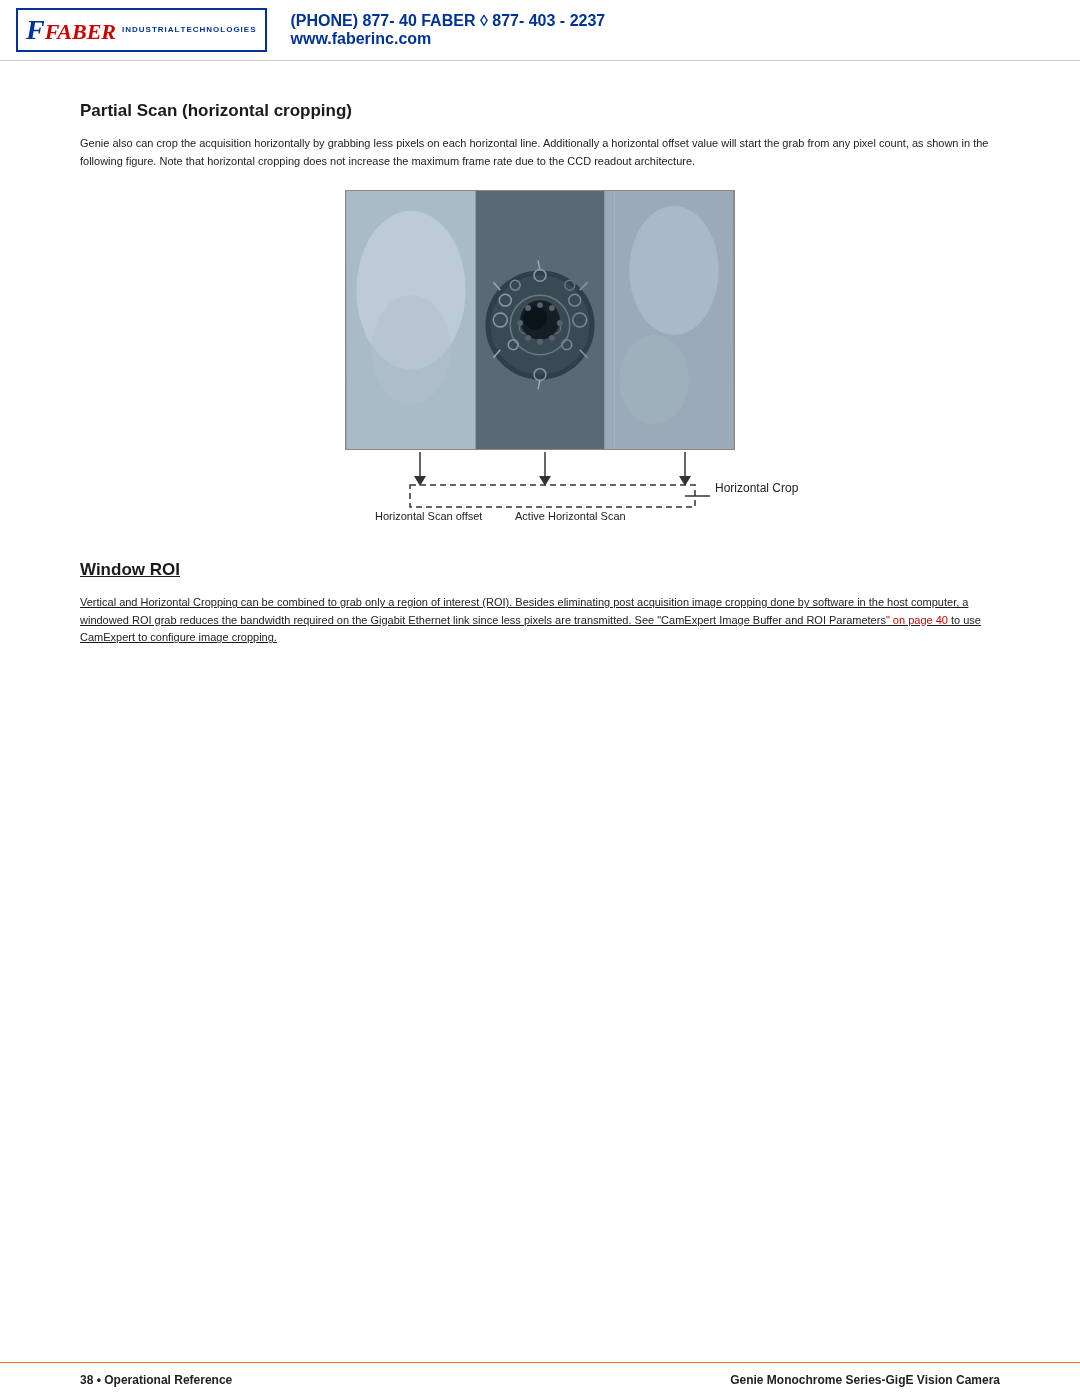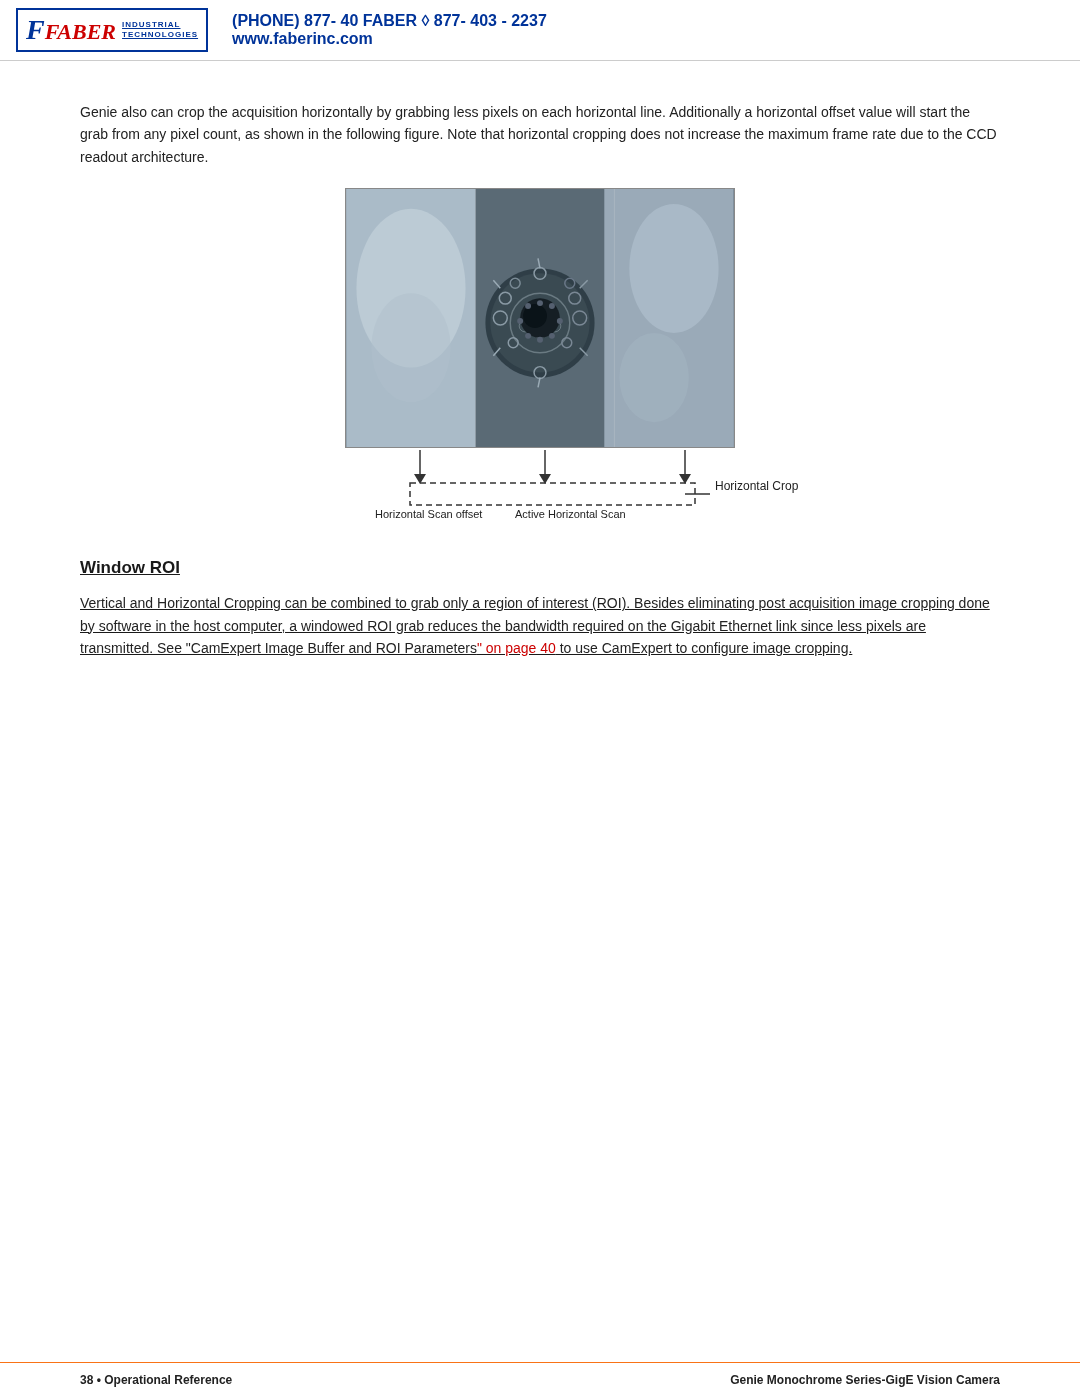--- a/index.html
+++ b/index.html
@@ -42,28 +42,27 @@
     .logo-aber {
       font-size: 22px;
       font-weight: bold;
       font-style: italic;
       color: #cc0000;
       font-family: Georgia, serif;
     }
 
     .logo-text {
       display: flex;
-      flex-direction: column;
+      flex-direction: row;
       margin-left: 6px;
       font-size: 8px;
       color: #003399;
       font-weight: bold;
       letter-spacing: 1px;
       line-height: 1.3;
-      text-decoration: underline;
     }
 
     .header-contact {
       margin-left: 12px;
       font-size: 16px;
       color: #003399;
       font-weight: bold;
     }
 
     
@@ -73,21 +72,21 @@
 
     
     .section-title {
       font-size: 17px;
       font-weight: bold;
       color: #1a1a1a;
       margin-bottom: 14px;
     }
 
     .body-text {
-      font-size: 14px;
+      font-size: 11px;
       line-height: 1.6;
       color: #222;
       margin-bottom: 20px;
     }
 
     
     .image-area {
       width: 390px;
       height: 260px;
       background: linear-gradient(135deg, #b0b8c0 0%, #7a8a95 30%, #3a4a55 60%, #8a9aa5 100%);
@@ -152,20 +151,21 @@
   </div>
   <div class="header-contact">
     <div>(PHONE) 877- 40 FABER ◊ 877- 403 - 2237</div>
     <div>www.faberinc.com</div>
   </div>
 </div>
 
 <div class="content">
 
   <div>
+    <div class="section-title">Partial Scan (horizontal cropping)</div>
     <p class="body-text">Genie also can crop the acquisition horizontally by grabbing less pixels on each horizontal line. Additionally a horizontal offset value will start the grab from any pixel count, as shown in the following figure. Note that horizontal cropping does not increase the maximum frame rate due to the CCD readout architecture.</p>
 
     <div style="display:flex; justify-content:center; margin: 10px 0 30px 0;">
       <div style="display:flex; flex-direction:column; align-items:center; position:relative;">
 
         <div class="image-area">
           <svg viewBox="0 0 390 260" xmlns="http://www.w3.org/2000/svg">
 
             <rect width="390" height="260" fill="#8a9aaa"></rect>
 

